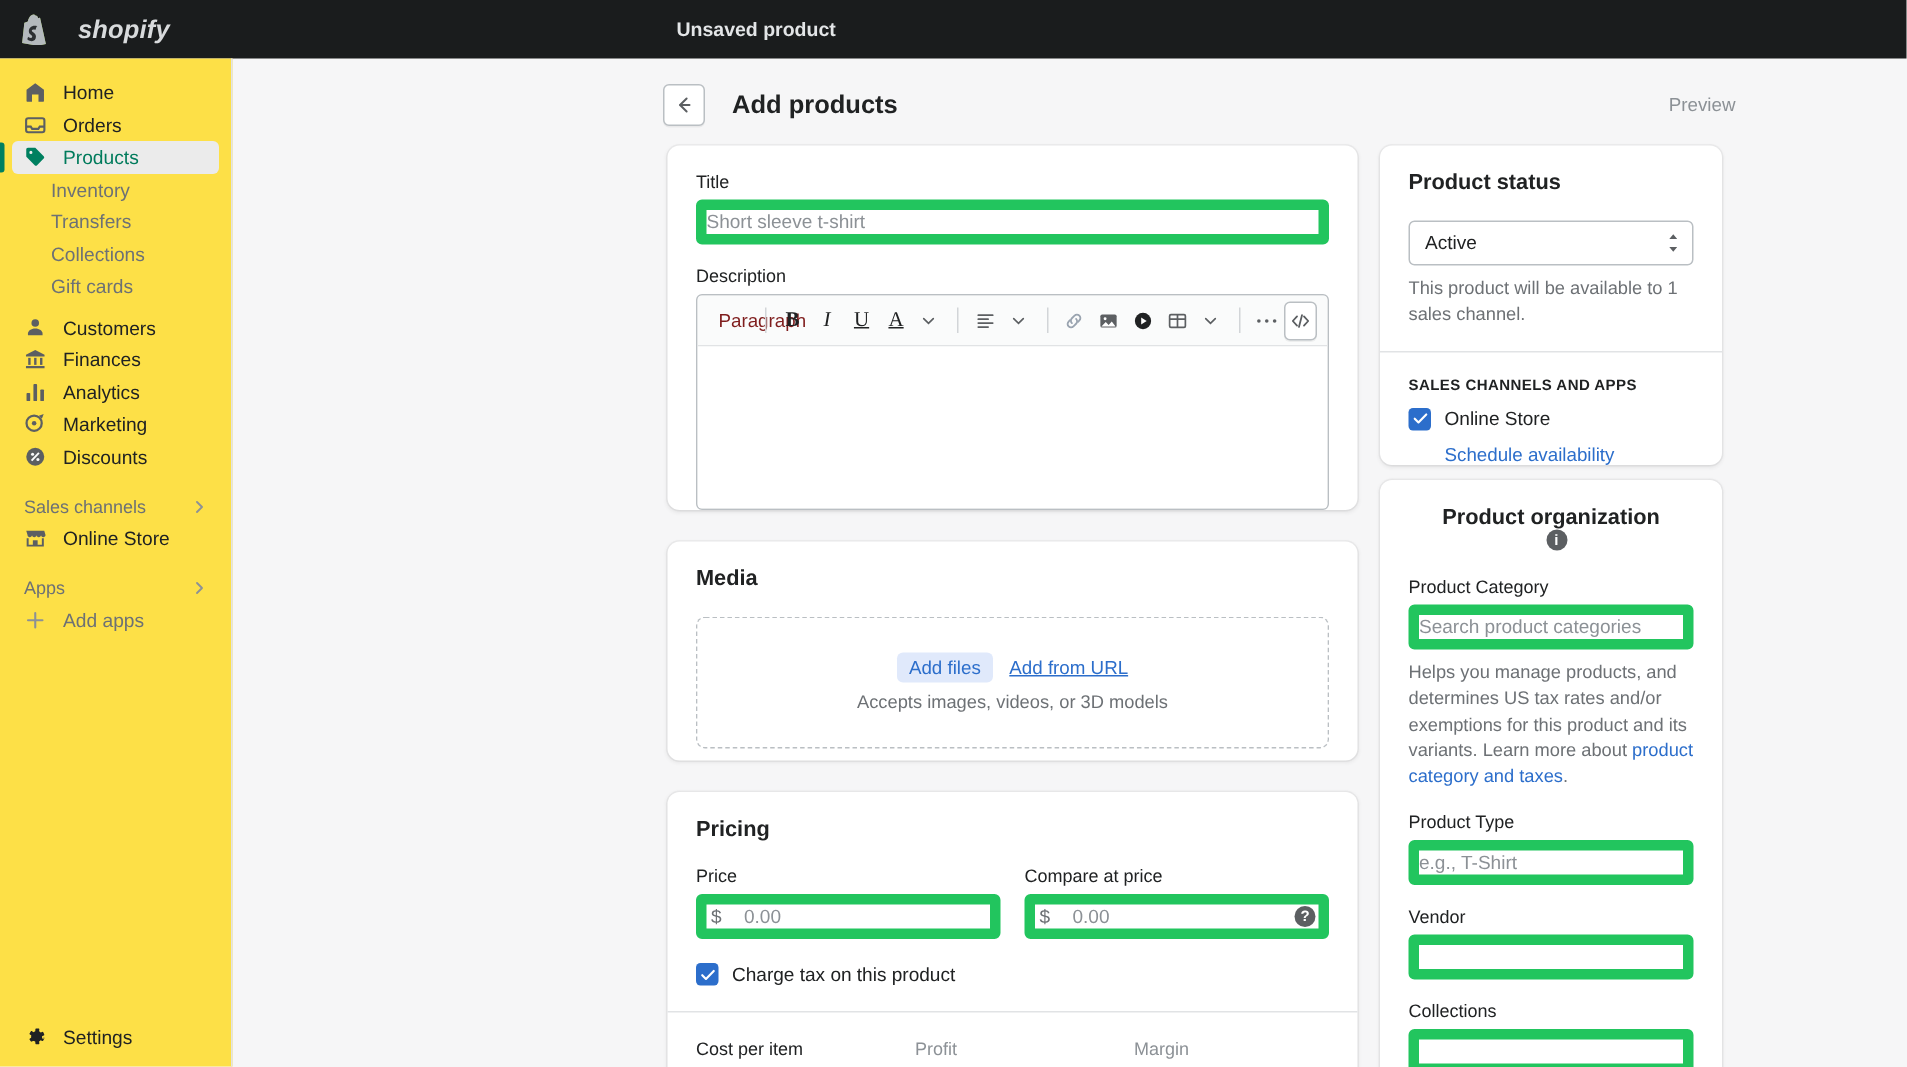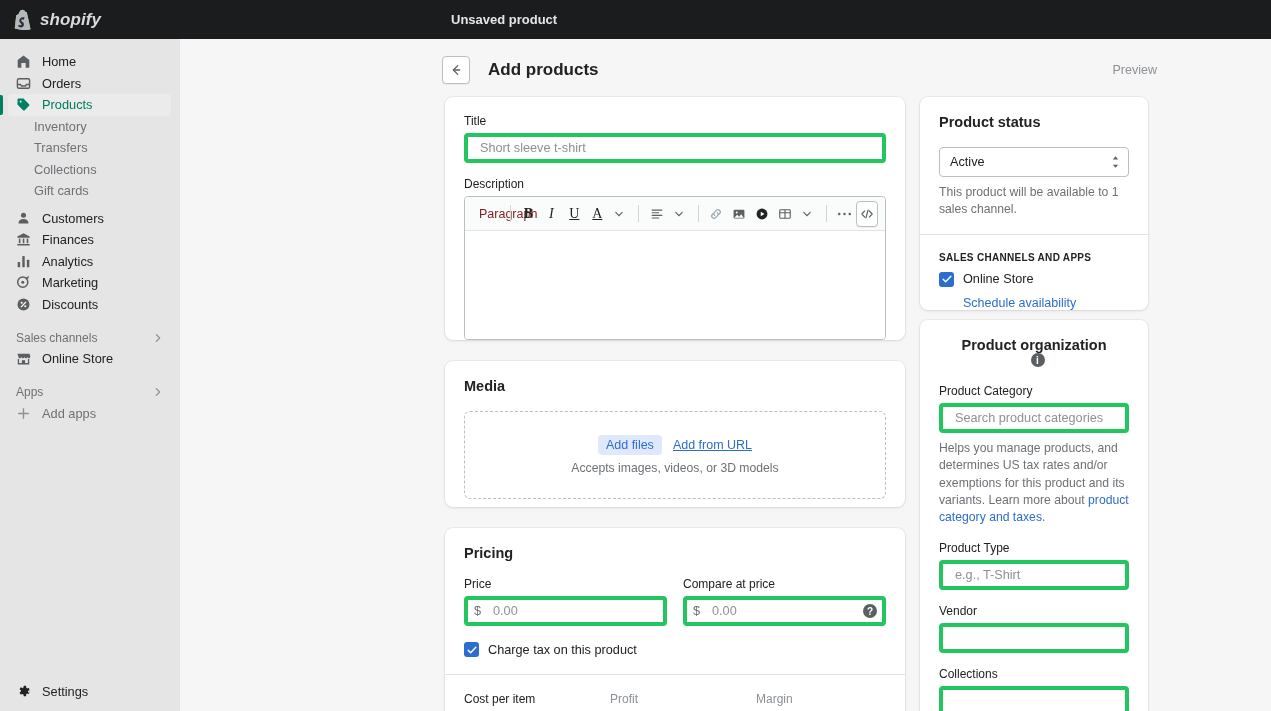--- a/index.html
+++ b/index.html
@@ -11,21 +11,21 @@
     color: #202223;
     font-size: 13px;
   }
 
   
   .topbar {
     position: absolute; top: 0; left: 0; width: 1271px; height: 39px;
     background: #1a1c1d;
     display: flex; align-items: center;
   }
-  .brand { display: flex; align-items: center; gap: 7px; padding-left: 14px; width: 180px; }
+  .brand { display: flex; align-items: center; gap: 19px; padding-left: 14px; width: 180px; }
   .brand-logo { width: 19px; height: 21px; display: block; }
   .brand-word {
     color: #d8dadc; font-size: 17px; font-style: italic; font-weight: bold;
     letter-spacing: .1px;
   }
   .topbar-title {
     position: absolute; left: 451px; top: 12px;
     color: #e3e5e7; font-size: 13px; font-weight: bold;
   }
   .topbar-actions {
@@ -39,22 +39,22 @@
   }
   .tb-btn.plain { padding: 0 14px; }
   .tb-btn.disabled {
     background: #e3e3e3; border-color: #e3e3e3; color: #8c9196; cursor: default;
     font-weight: normal;
   }
   .flag-icon { width: 13px; height: 13px; display: block; }
 
   
   .sidebar {
-    position: absolute; top: 39px; left: 0; width: 180px; height: 672px;
-    background: #e5e5e5; border-right: 1px solid #e1e3e5;
+    position: absolute; top: 39px; left: 0; width: 155px; height: 672px;
+    background: #fde047; border-right: 1px solid #e1e3e5;
   }
   .nav-item {
     position: relative; display: flex; align-items: center; gap: 11px;
     height: 21.5px; margin: 0 8px; padding: 0 8px; border-radius: 4px;
     font-size: 12.8px; color: #202223; cursor: pointer;
   }
   .nav-item .ico { width: 15px; height: 15px; display: flex; align-items: center; justify-content: center; flex: 0 0 15px; }
   .nav-item .ico svg { display: block; }
   .nav-item.active { background: #ebebeb; color: #007b5c; font-weight: normal; }
   .nav-item.active::before {
@@ -94,23 +94,23 @@
   .card {
     position: absolute; background: #fff; border-radius: 8px;
     box-shadow: 0 0 0 1px rgba(63,63,68,.05), 0 1px 3px rgba(63,63,68,.12);
   }
   .card-pad { padding: 17px 19px 19px 19px; }
   .card-title { font-size: 14.5px; font-weight: bold; color: #202223; }
 
   .field-label { font-size: 12px; color: #202223; margin-bottom: 5px; display: block; }
   .field-label.muted { color: #8c9196; }
   .input {
-    width: 100%; height: 30px; border: 4px solid #22c55e; border-radius: 4px;
+    width: 100%; height: 30px; border: 7px solid #22c55e; border-radius: 4px;
     background: #fff; font-size: 12.7px; color: #c2410c;
-    padding: 0 12px; font-family: inherit;
+    padding: 0 0; font-family: inherit;
   }
   .input::placeholder { color: #8c9196; }
 
   
   .editor { border: 1px solid #babfc3; border-radius: 4px; overflow: hidden; background: #fff; }
   .editor-toolbar {
     height: 34px; background: #fafbfb; border-bottom: 1px solid #e1e3e5;
     display: flex; align-items: center; padding: 0 7px; gap: 1px;
   }
   .tool {

